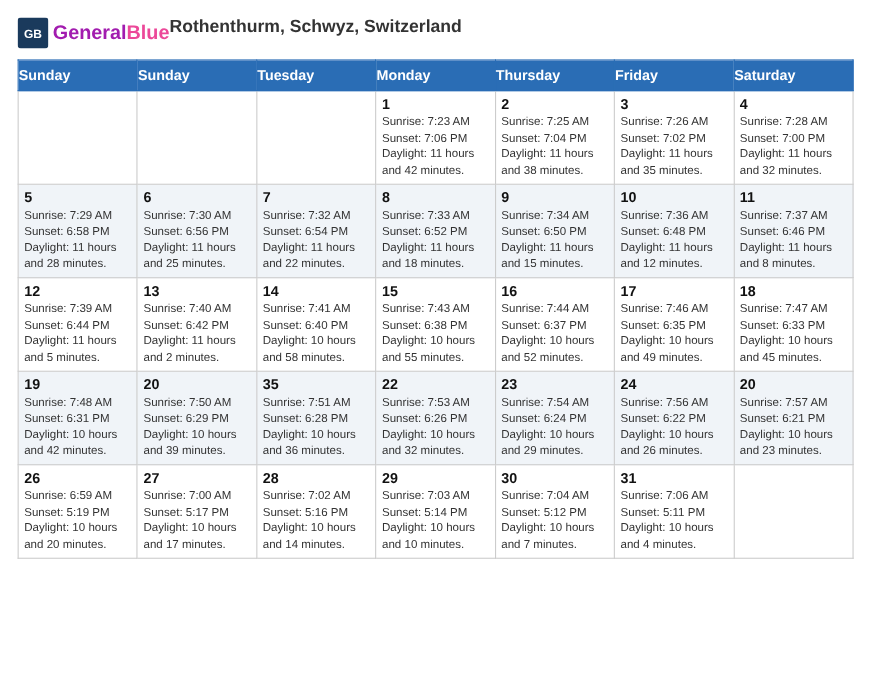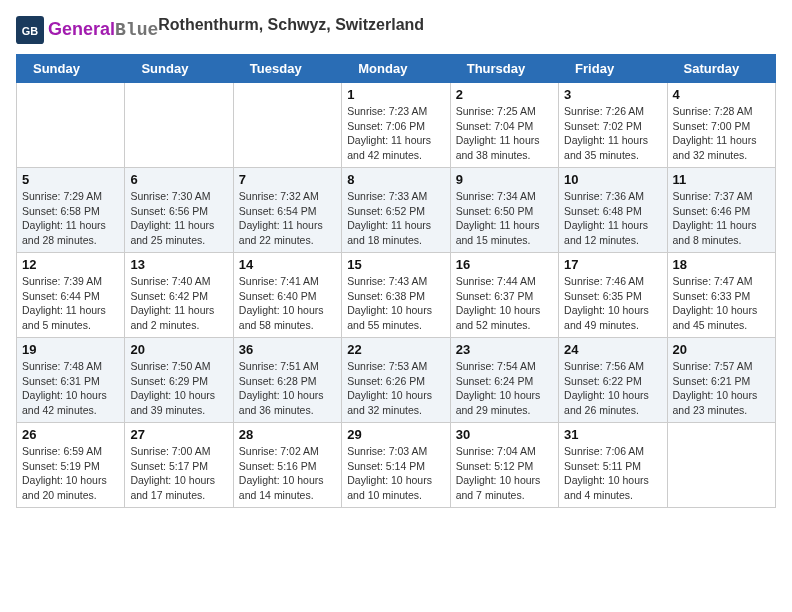--- a/index.html
+++ b/index.html
@@ -42,21 +42,21 @@
       font-weight: bold;
     }
     table {
       width: 100%;
       border-collapse: collapse;
     }
     th {
       background-color: #2a6db5;
       color: #fff;
       font-size: 13px;
-      padding: 6px 16px;
+      padding: 6px 0;
       text-align: left;
       border: 1px solid #2a6db5;
     }
     td {
       border: 1px solid #ccc;
       vertical-align: top;
       padding: 4px 5px;
       width: calc(100% / 7);
       min-height: 80px;
       height: 85px;
@@ -84,21 +84,21 @@
 <body>
 
 <div class="header">
   <div class="logo">
     <svg class="logo-icon" viewBox="0 0 36 36">
       <rect x="0" y="0" width="36" height="36" rx="4" fill="#1a3a5c"></rect>
       <text x="18" y="24" text-anchor="middle" fill="white" font-size="14" font-weight="bold">GB</text>
     </svg>
     <div>
       <div class="logo-text">
-        <span style="color:#a21caf;">General</span><span style="color:#737373;font-family:Liberation Mono, monospace;">Blue</span>
+        <span style="color:#a21caf;">General</span><span style="color:#ec4899;">Blue</span>
       </div>
     </div>
   </div>
   <div class="title-block">
     <div class="location">Rothenthurm, Schwyz, Switzerland</div>
   </div>
 </div>
 
 <table>
   <thead>
@@ -197,21 +197,21 @@
       <tr class="alt">
         <td>
           <div class="day-num">19</div>
           <div class="day-info">Sunrise: 7:48 AM<br>Sunset: 6:31 PM<br>Daylight: 10 hours and 42 minutes.</div>
         </td>
         <td>
           <div class="day-num">20</div>
           <div class="day-info">Sunrise: 7:50 AM<br>Sunset: 6:29 PM<br>Daylight: 10 hours and 39 minutes.</div>
         </td>
         <td>
-          <div class="day-num">36</div>
+          <div class="day-num">35</div>
           <div class="day-info">Sunrise: 7:51 AM<br>Sunset: 6:28 PM<br>Daylight: 10 hours and 36 minutes.</div>
         </td>
         <td>
           <div class="day-num">22</div>
           <div class="day-info">Sunrise: 7:53 AM<br>Sunset: 6:26 PM<br>Daylight: 10 hours and 32 minutes.</div>
         </td>
         <td>
           <div class="day-num">23</div>
           <div class="day-info">Sunrise: 7:54 AM<br>Sunset: 6:24 PM<br>Daylight: 10 hours and 29 minutes.</div>
         </td>

